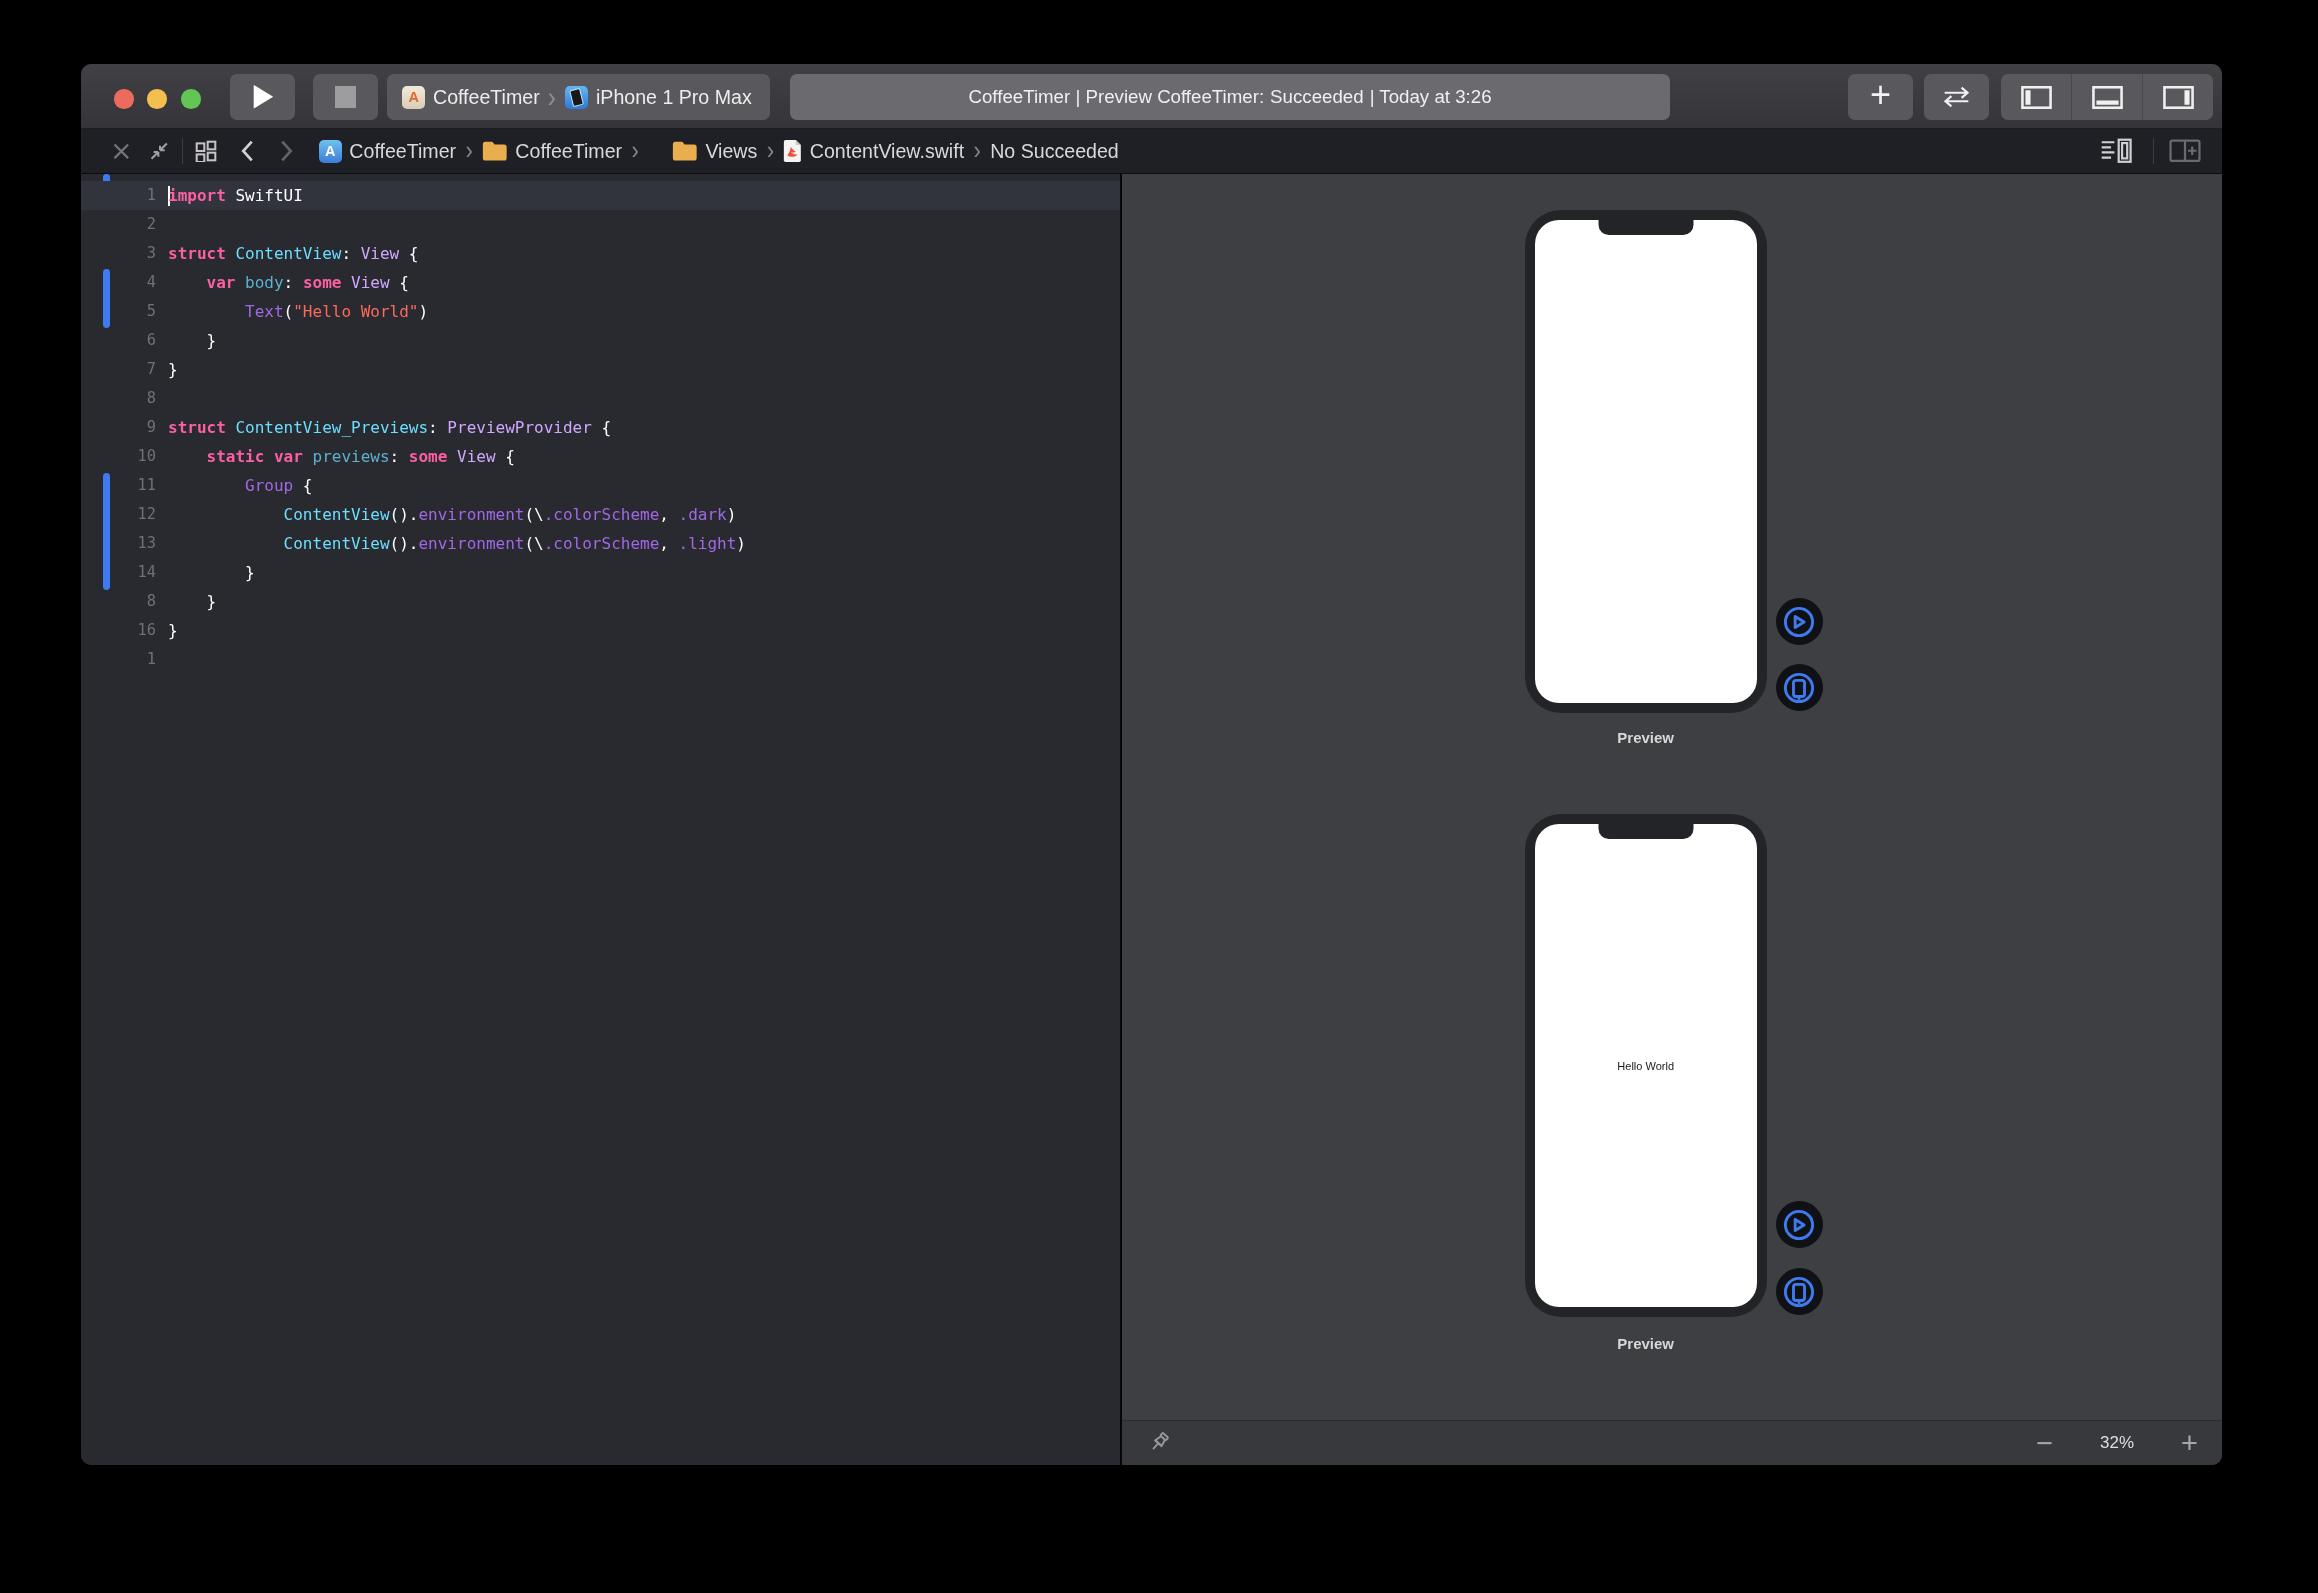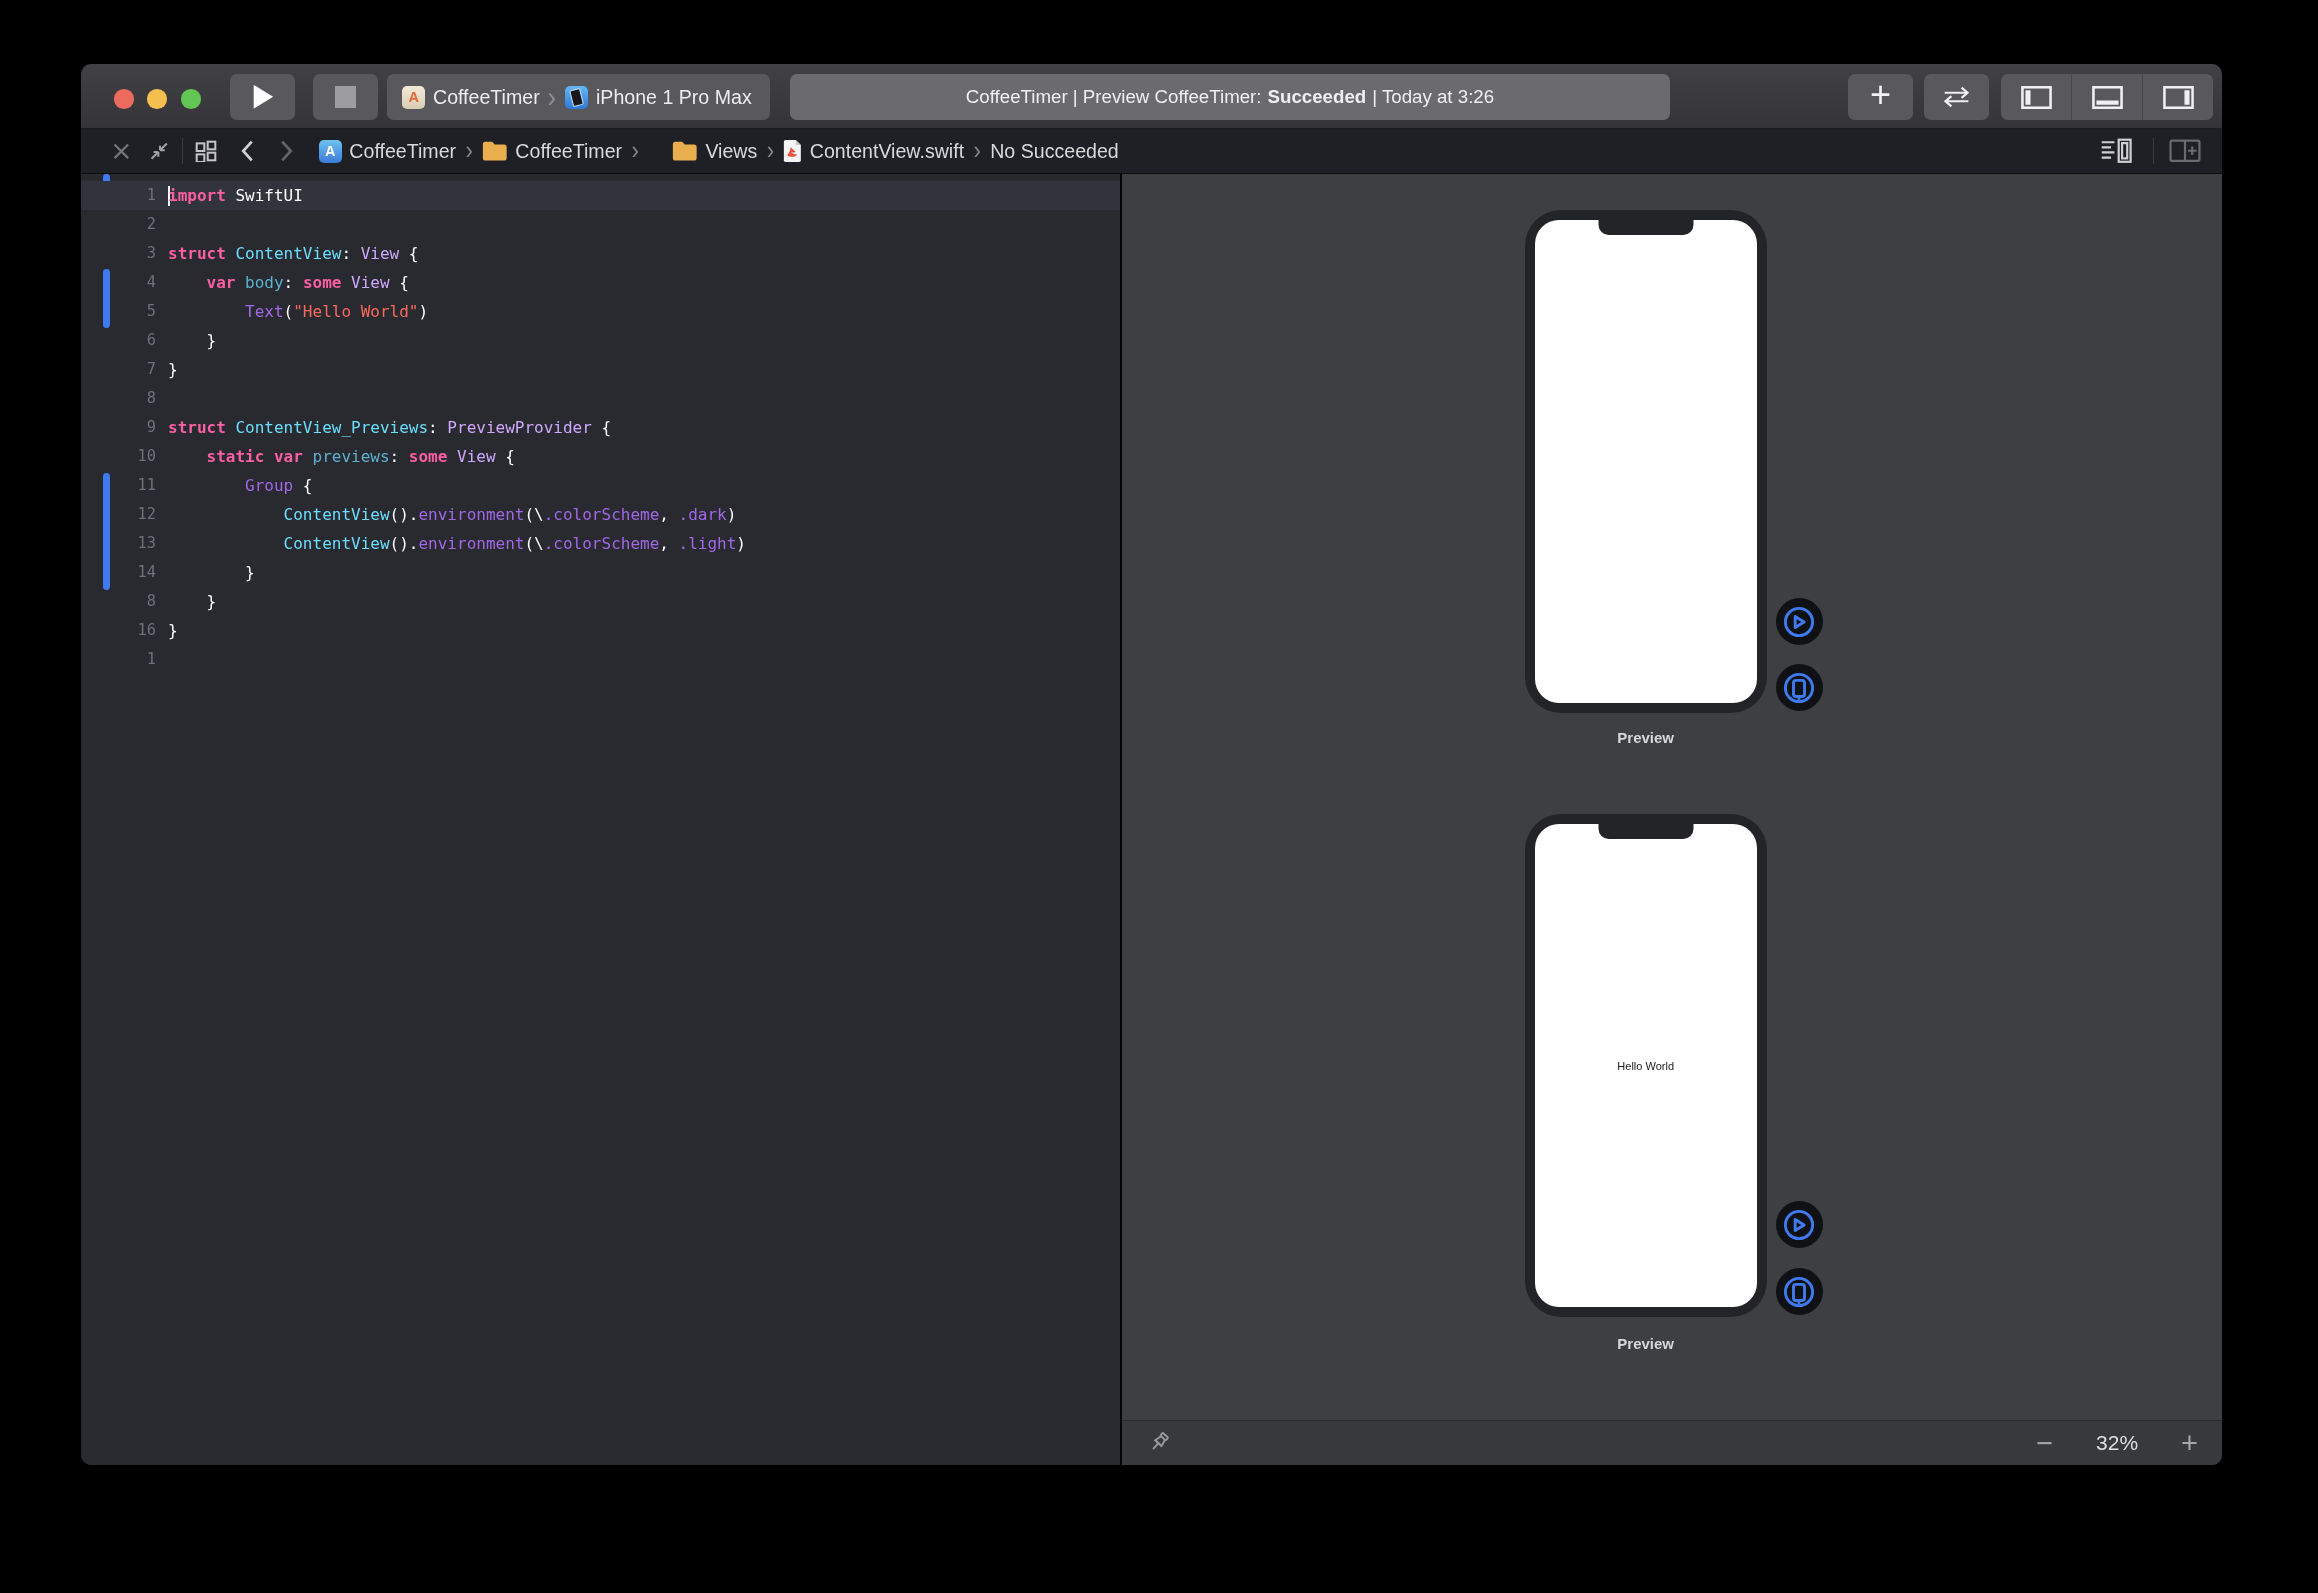--- a/index.html
+++ b/index.html
@@ -9,21 +9,21 @@
     overflow:hidden;background:#292A30;display:flex;flex-direction:column;}
   
   #toolbar{position:relative;height:65px;flex:0 0 65px;background:linear-gradient(#404045,#353539);
     border-bottom:0.9px solid #1d1d20;box-sizing:border-box;}
   .tl{position:absolute;top:25px;width:19.6px;height:19.6px;border-radius:50%;}
   .tbtn{position:absolute;top:10.2px;height:46px;background:#58585d;border-radius:6.8px;
     display:flex;align-items:center;justify-content:center;}
   .pill{position:absolute;top:10.2px;height:46px;background:#58585d;border-radius:6.8px;
     display:flex;align-items:center;color:#ededee;font-size:19.6px;}
   #status-pill{background:#6a6a6f;justify-content:center;color:#f0f0f1;font-size:18.7px;}
-  #status-pill b{font-weight:700;margin:0 6px;}
+  #status-pill b{font-weight:400;margin:0 6px;}
   .seg-group{position:absolute;top:10.2px;height:46px;background:#58585d;border-radius:6.8px;
     display:flex;overflow:hidden;}
   .seg{width:70px;display:flex;align-items:center;justify-content:center;}
   .seg+.seg{border-left:0.9px solid #47474c;}
   .chev{color:#8e8f94;font-size:25.5px;padding:0 7.7px;font-weight:400;transform:scaleY(1.15);}
   .mini-icon{width:23px;height:23px;border-radius:5.1px;display:flex;align-items:center;justify-content:center;
     font-weight:700;font-size:14.5px;margin-right:7.7px;flex:0 0 auto;}
   
   #jumpbar{position:relative;height:45px;flex:0 0 45px;background:#1f2025;border-bottom:0.9px solid #0c0c0e;
     box-sizing:border-box;display:flex;align-items:center;color:#d9d9dc;font-size:19.6px;}
@@ -59,21 +59,21 @@
   .notch{position:absolute;left:50%;top:10.2px;transform:translateX(-50%);width:95px;height:14.5px;
     background:#232427;border-radius:0 0 10.2px 10.2px;}
   .screen-text{font-size:11px;color:#1a1a1a;}
   .pv-label{position:absolute;left:403px;width:242px;text-align:center;font-size:15px;font-weight:700;color:#d8d8d9;}
   .round-btn{position:absolute;left:654px;width:47px;height:47px;border-radius:50%;background:#101114;
     display:flex;align-items:center;justify-content:center;}
   
   #canvas-bottombar{position:absolute;left:0;right:0;bottom:0;height:44px;background:#38393c;
     border-top:0.9px solid #2a2b2e;display:flex;align-items:center;}
   #zoom-controls{position:absolute;right:24px;display:flex;align-items:center;gap:34px;color:#a7a7ab;}
-  #zoom-level{font-size:21px;color:#dfdfe1;min-width:60px;text-align:center;}
+  #zoom-level{font-size:17px;color:#dfdfe1;min-width:60px;text-align:center;}
   .zoom-sign{font-size:29px;font-weight:300;line-height:1;}
 </style>
 </head>
 <body>
 
 <div id="stage">
 <div id="window">
 
   <div id="toolbar">
     <div class="tl" style="left:33px;background:var(--traffic-red);"></div>

